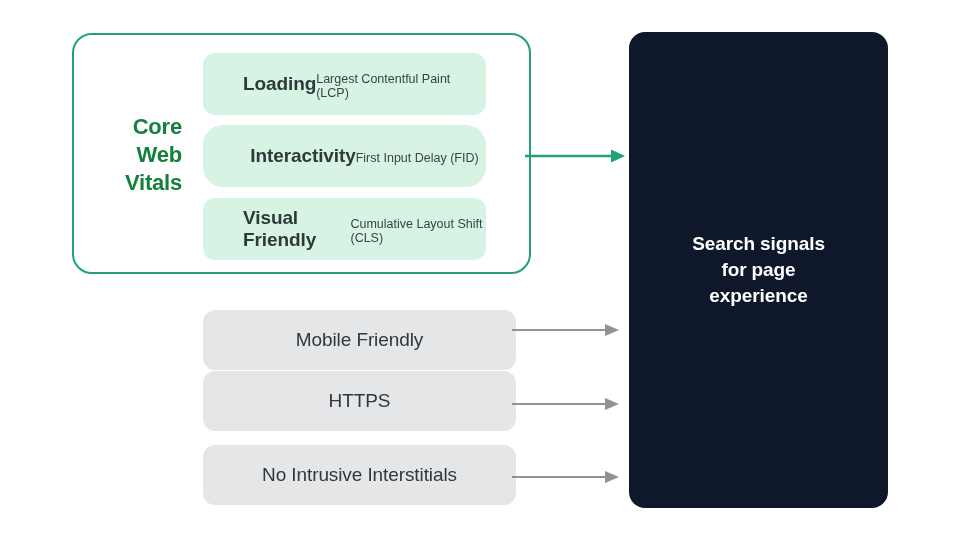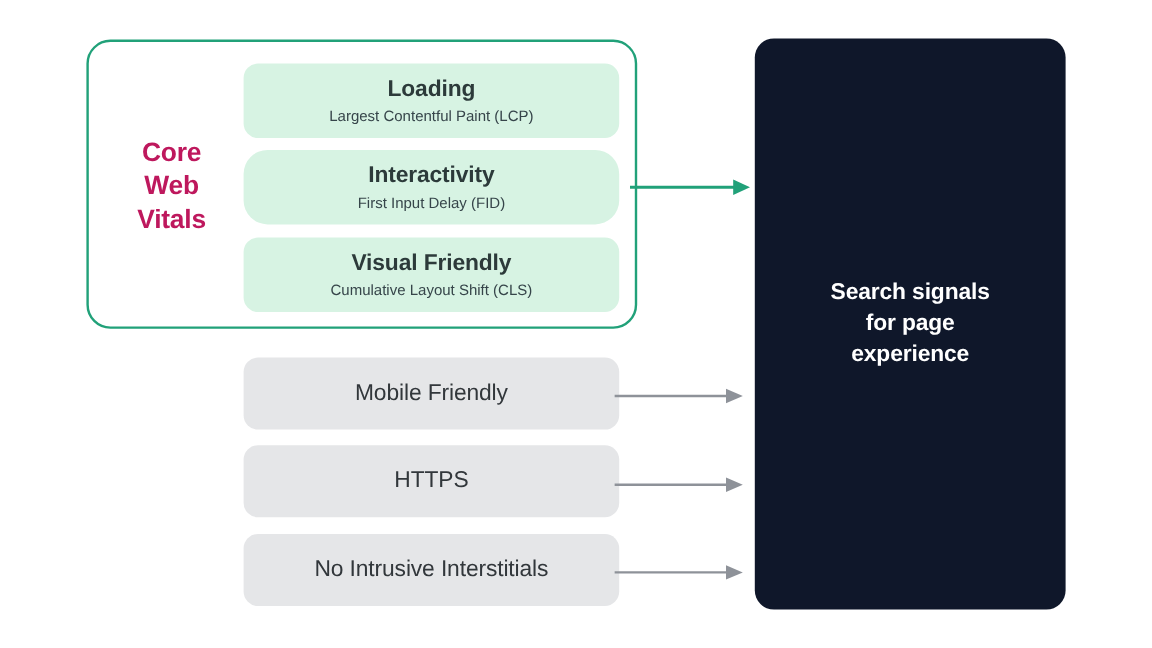--- a/index.html
+++ b/index.html
@@ -30,42 +30,43 @@
     border: 2px solid #21A179;
     border-radius: 20px;
     box-sizing: border-box;
   }
 
   #cwv-label {
     position: absolute;
     left: 104px;
     top: 113px;
     width: 78px;
-    color: #be185d;
+    color: #15803d;
     font-size: 22px;
     font-weight: bold;
     line-height: 1.28;
     letter-spacing: -0.2px;
-    text-align: center;
+    text-align: right;
     white-space: pre-line;
   }
 
   
   .metric-card {
     position: absolute;
     left: 203px;
-    width: 313px;
+    width: 283px;
     height: 62px;
     background: #D7F3E3;
     border-radius: 12px;
     box-sizing: border-box;
     display: flex;
-    flex-direction: column;
+    flex-direction: row;
     align-items: center;
     justify-content: center;
+    padding-left: 40px;
   }
   #metric-card-0 { top: 53px; }
   #metric-card-1 { top: 125px; border-radius: 20px; }
   #metric-card-2 { top: 198px; }
 
   .metric-title {
     font-size: 19px;
     font-weight: bold;
     color: #2C3A3A;
     line-height: 1.15;
@@ -84,21 +85,21 @@
     left: 203px;
     width: 313px;
     height: 60px;
     background: #E5E6E8;
     border-radius: 12px;
     display: flex;
     align-items: center;
     justify-content: center;
     box-sizing: border-box;
   }
-  #signal-box-0 { top: 298px; }
+  #signal-box-0 { top: 310px; }
   #signal-box-1 { top: 371px; }
   #signal-box-2 { top: 445px; }
 
   .signal-label {
     font-size: 19px;
     color: #32373B;
     line-height: 1.15;
     letter-spacing: -0.1px;
   }
 

